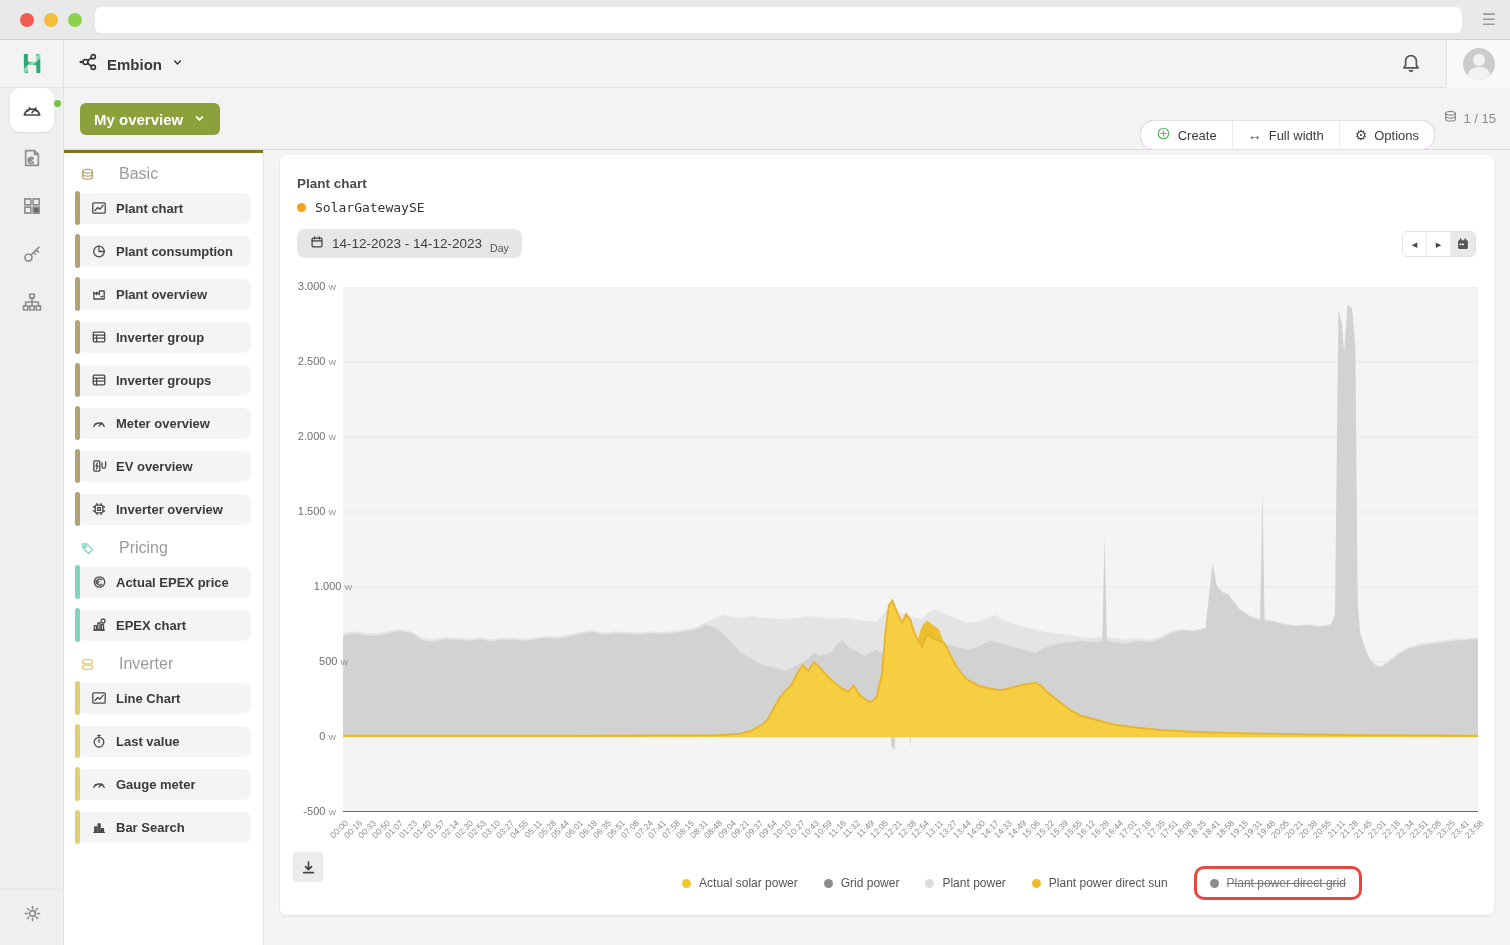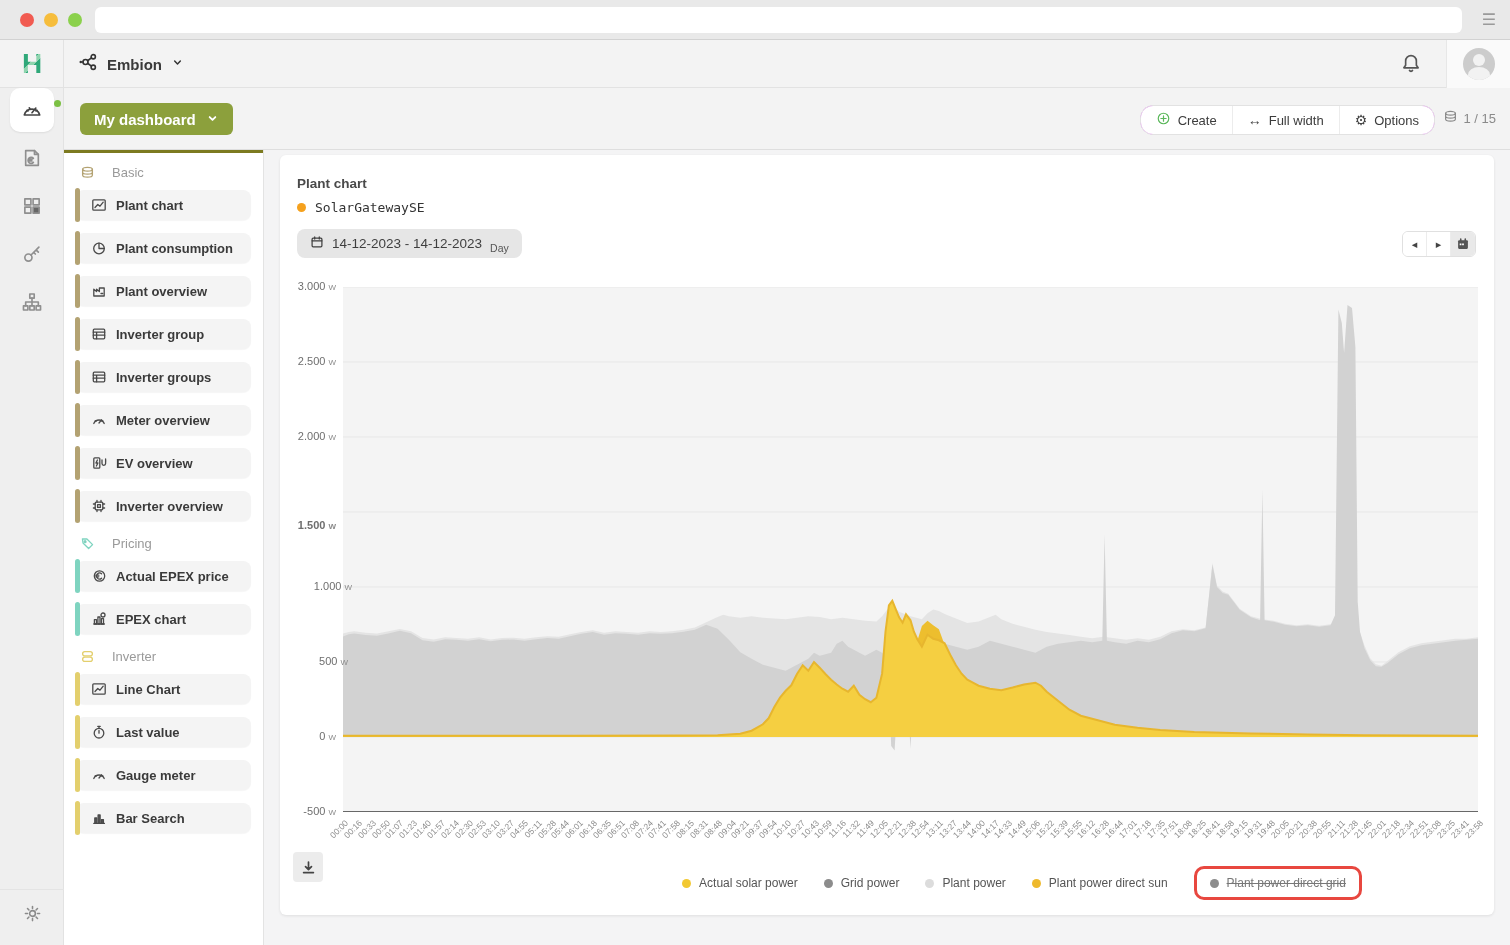--- a/index.html
+++ b/index.html
@@ -22,41 +22,41 @@
   #bell-wrap { position:absolute; right:88px; top:12px; }
   #avatar-col { position:absolute; right:0; top:0; width:64px; height:48px; background:#fafafa; border-left:1px solid #e7e7e7; display:flex; align-items:center; justify-content:center; }
   #avatar { width:32px; height:32px; border-radius:50%; background:#cccccc; overflow:hidden; position:relative; }
   #avatar .head { position:absolute; left:10px; top:6px; width:12px; height:12px; border-radius:50%; background:#f2f2f2; }
   #avatar .body { position:absolute; left:5px; top:19px; width:22px; height:16px; border-radius:50% 50% 0 0; background:#f2f2f2; }
 
   
   #dashbar { position:absolute; left:64px; top:88px; width:1446px; height:62px; background:#f3f3f3; border-bottom:1px solid #dedede; }
   #dash-btn { position:absolute; left:16px; top:15px; height:32px; padding:0 14px; background:#8ca03c; color:#fff; border:none;
               border-radius:6px; font-size:15px; font-weight:700; display:flex; align-items:center; gap:10px; cursor:pointer; font-family:inherit; }
-  #bar-actions { position:absolute; right:75px; top:17px; display:flex; background:#d946ef; border:1px solid #e2e2e2; border-radius:13px; overflow:hidden; }
+  #bar-actions { position:absolute; right:75px; top:32px; display:flex; background:#d946ef; border:1px solid #e2e2e2; border-radius:13px; overflow:hidden; }
   .bar-btn { display:flex; align-items:center; gap:7px; padding:0 15px; height:28px; font-size:13px; color:#3c3c3c; background:#fff; border:none; border-right:1px solid #ececec; cursor:pointer; font-family:inherit; }
   .bar-btn:last-child { border-right:none; }
   #page-ind { position:absolute; right:14px; top:21px; display:flex; align-items:center; gap:5px; color:#8a8a8a; font-size:13px; }
 
   
   #rail { position:absolute; left:0; top:88px; width:64px; height:857px; background:#efefef; border-right:1px solid #e2e2e2; }
   .rail-item { position:relative; width:64px; height:48px; display:flex; align-items:center; justify-content:center; cursor:pointer; }
   .rail-item.active { height:48px; }
   .rail-item.active .tile { position:absolute; left:10px; top:0px; width:44px; height:44px; background:#fff; border-radius:10px; box-shadow:0 1px 2px rgba(0,0,0,.08); }
   .rail-item .ic { position:relative; z-index:1; }
   .rail-dot { position:absolute; right:3px; top:12px; width:7px; height:7px; border-radius:50%; background:#7bc043; }
   #rail-gear { position:absolute; left:0; bottom:8px; width:64px; height:48px; display:flex; align-items:center; justify-content:center; border-top:1px solid #e4e4e4; cursor:pointer; }
 
   
   #panel { position:absolute; left:64px; top:150px; width:200px; height:795px; background:#fff; border-right:1px solid #e3e3e3; }
   #panel-topline { position:absolute; left:0; top:0; width:100%; height:3px; background:#7c7a20; }
   #search-row { display:flex; align-items:center; gap:9px; height:37px; padding:3px 14px 0 14px; border-bottom:1px solid #ececec; }
   #search-input { border:none; outline:none; font-size:13.5px; color:#444; width:140px; font-family:inherit; background:transparent; }
   #search-input::placeholder { color:#9c9c9c; }
-  .section-head { display:flex; align-items:center; gap:17px; margin:15px 16px 10px 16px; color:#9a9a9a; font-size:13px; }
+  .section-head { display:flex; align-items:center; gap:24px; margin:15px 16px 10px 16px; color:#9a9a9a; font-size:16px; }
   .witem { position:relative; height:30px; margin:0 12px 13px 12px; background:#f4f4f4; border-radius:8px; display:flex; align-items:center; gap:9px; padding-left:15px; cursor:pointer; box-shadow:0 1px 1px rgba(0,0,0,.04); }
   .witem .accent { position:absolute; left:-1px; top:-2px; width:5px; height:34px; border-radius:5px; }
   .witem .wlabel { font-size:13px; font-weight:700; color:#3a3a3a; }
 
   
   #canvas { position:absolute; left:264px; top:150px; width:1246px; height:795px; background:#f4f4f5; }
   #card { position:absolute; left:16px; top:5px; width:1214px; height:760px; background:#fff; border-radius:6px; box-shadow:0 1px 3px rgba(0,0,0,.09); }
   #card-title { position:absolute; left:17px; top:21px; font-size:13.5px; font-weight:700; color:#4a4a4a; }
   #device-row { position:absolute; left:17px; top:45px; display:flex; align-items:center; gap:9px; }
   #device-dot { width:9px; height:9px; border-radius:50%; }
@@ -118,21 +118,21 @@
   <div id="avatar-col">
     <div id="avatar">
         <span class="head"></span>
         <span class="body"></span>
       </div>
   </div>
 </div>
 
 <div id="dashbar">
   <button id="dash-btn">
-    <span>My dashboard</span>
+    <span>My overview</span>
     <span id="dash-chev"><svg width="13" height="13" viewBox="0 0 16 16" fill="none" stroke="#fff" stroke-width="2.2" stroke-linecap="round" stroke-linejoin="round">
           <polyline points="4.5,6.2 8,9.8 11.5,6.2"></polyline>
         </svg></span>
   </button>
   <div id="bar-actions">
     <button class="bar-btn">
       <span id="create-ic"><svg width="15" height="15" viewBox="0 0 16 16" fill="none" stroke="#5cb85c" stroke-width="1.3" stroke-linecap="round" stroke-linejoin="round">
             <circle cx="8" cy="8" r="5.6" stroke="#5cb85c"></circle>
             <path d="M8 5.2 V10.8 M5.2 8 H10.8" stroke="#5cb85c"></path>
           </svg></span>
@@ -397,21 +397,21 @@
           <polygon points="0,450 0.0,349.5 5.7,347.3 11.3,346.5 22.7,348.0 34.0,348.8 45.4,346.5 56.8,343.8 68.1,346.2 79.5,353.3 90.8,354.8 102.1,352.2 113.5,352.8 124.8,353.7 136.2,352.2 147.6,354.3 158.9,352.8 170.3,352.5 181.6,353.7 193.0,352.2 204.3,351.0 215.7,351.8 227.0,349.2 238.3,346.8 249.7,345.0 261.1,347.7 272.4,346.2 283.8,346.8 295.1,347.7 306.5,346.2 317.8,346.8 329.1,346.2 340.5,344.7 351.9,342.8 363.2,337.8 374.6,341.7 385.9,352.8 397.3,365.3 408.6,371.7 419.9,377.7 431.3,380.7 442.7,383.7 454.0,377.7 465.3,371.7 471.0,365.7 476.7,368.7 488.1,365.7 493.7,356.7 499.4,353.7 505.1,359.7 510.8,362.7 516.4,365.7 522.1,368.7 527.8,365.7 533.4,362.7 539.1,365.7 544.8,371.7 548.2,459.0 551.6,463.5 555.0,403.5 558.4,367.2 561.8,359.7 567.5,462.0 570.9,389.7 574.3,365.7 578.9,362.7 590.2,359.7 601.6,356.7 612.9,359.7 624.3,362.7 635.6,359.7 646.9,353.7 658.3,356.7 669.6,359.7 681.0,362.7 692.4,365.7 703.7,359.7 715.0,356.7 726.4,355.2 737.8,353.7 749.1,355.2 759.3,353.7 761.6,247.5 763.9,353.7 771.8,355.2 783.1,356.7 794.5,353.7 805.8,355.2 817.2,352.2 828.5,346.2 839.9,343.2 851.3,344.3 862.6,341.3 869.4,277.5 874.0,300.0 879.6,306.0 885.3,307.8 891.0,315.3 896.7,322.8 908.0,330.3 917.1,333.3 919.4,202.5 921.6,333.3 930.7,334.8 942.0,337.8 953.4,339.3 964.8,338.3 976.1,339.8 987.5,338.3 992.0,328.2 995.4,22.5 998.8,36.0 1001.1,66.0 1004.5,18.0 1009.0,21.0 1012.4,60.0 1014.7,314.7 1017.0,344.7 1021.5,361.2 1027.2,373.2 1032.9,379.2 1038.5,379.8 1044.2,376.2 1055.5,367.2 1066.9,361.2 1078.3,358.2 1089.6,356.7 1101.0,355.2 1112.3,353.7 1123.7,352.8 1135.0,351.8 1135,450" fill="#d2d2d2"></polygon>
           <polygon points="0,450 0.0,450.0 363.2,450.0 374.6,449.4 397.3,447.8 408.6,445.5 419.9,436.5 425.6,430.5 431.3,421.5 437.0,412.5 442.7,405.0 448.3,399.0 454.0,390.0 459.7,381.0 465.3,385.5 471.0,376.5 476.7,382.5 482.4,388.5 488.1,394.5 493.7,399.0 499.4,403.5 505.1,405.8 510.8,400.5 516.4,408.8 522.1,413.3 527.8,415.8 533.4,411.8 539.1,389.3 542.5,346.5 545.9,321.0 549.3,317.3 552.7,325.5 556.1,333.0 559.6,338.3 563.0,330.0 567.5,335.7 570.9,346.8 574.3,354.0 578.9,339.0 584.5,333.8 590.2,338.3 595.9,342.3 601.6,357.8 607.2,369.0 612.9,380.7 618.6,388.2 624.3,394.2 629.9,397.2 635.6,399.8 641.3,401.3 646.9,402.8 658.3,404.3 669.6,401.7 681.0,398.7 692.4,397.2 698.0,399.8 703.7,405.8 715.0,414.8 726.4,423.8 737.8,429.8 749.1,432.8 760.5,435.3 771.8,438.6 794.5,441.8 817.2,444.0 851.3,445.8 908.0,447.6 964.8,448.8 1021.5,449.4 1135.0,449.7 1135,450" fill="#edbe2e"></polygon>
           <polygon points="0,450 0.0,448.8 113.5,448.8 227.0,448.8 340.5,448.6 374.6,448.2 397.3,446.7 408.6,443.7 419.9,437.3 425.6,431.3 431.3,420.0 437.0,410.7 442.7,403.8 448.3,398.3 454.0,387.0 459.7,378.3 465.3,383.7 471.0,375.0 476.7,380.7 482.4,387.0 488.1,392.7 493.7,397.5 499.4,401.7 505.1,404.7 510.8,398.7 516.4,407.7 522.1,412.2 527.8,415.2 533.4,410.7 539.1,386.7 542.5,344.7 545.9,318.3 549.3,313.8 552.7,322.2 556.1,330.3 559.6,335.7 563.0,327.3 567.5,333.3 570.9,344.7 574.3,352.2 578.9,359.7 584.5,347.7 590.2,351.8 595.9,353.3 601.6,356.3 607.2,367.8 612.9,378.3 618.6,386.7 624.3,392.7 629.9,395.7 635.6,398.7 641.3,400.2 646.9,401.7 658.3,403.2 669.6,400.5 681.0,397.5 692.4,395.7 698.0,398.7 703.7,404.7 715.0,413.7 726.4,422.7 737.8,428.7 749.1,431.7 760.5,434.7 771.8,437.7 794.5,440.7 817.2,443.1 851.3,444.9 908.0,446.4 964.8,447.6 1021.5,448.2 1078.3,448.5 1135.0,448.8 1135,450" fill="#f5cf41"></polygon>
           <polyline points="0.0,448.8 113.5,448.8 227.0,448.8 340.5,448.6 374.6,448.2 397.3,446.7 408.6,443.7 419.9,437.3 425.6,431.3 431.3,420.0 437.0,410.7 442.7,403.8 448.3,398.3 454.0,387.0 459.7,378.3 465.3,383.7 471.0,375.0 476.7,380.7 482.4,387.0 488.1,392.7 493.7,397.5 499.4,401.7 505.1,404.7 510.8,398.7 516.4,407.7 522.1,412.2 527.8,415.2 533.4,410.7 539.1,386.7 542.5,344.7 545.9,318.3 549.3,313.8 552.7,322.2 556.1,330.3 559.6,335.7 563.0,327.3 567.5,333.3 570.9,344.7 574.3,352.2 578.9,359.7 584.5,347.7 590.2,351.8 595.9,353.3 601.6,356.3 607.2,367.8 612.9,378.3 618.6,386.7 624.3,392.7 629.9,395.7 635.6,398.7 641.3,400.2 646.9,401.7 658.3,403.2 669.6,400.5 681.0,397.5 692.4,395.7 698.0,398.7 703.7,404.7 715.0,413.7 726.4,422.7 737.8,428.7 749.1,431.7 760.5,434.7 771.8,437.7 794.5,440.7 817.2,443.1 851.3,444.9 908.0,446.4 964.8,447.6 1021.5,448.2 1078.3,448.5 1135.0,448.8 " fill="none" stroke="#e7b62e" stroke-width="2"></polyline>
         </svg>
     </div>
     <div id="ylabels">
         <div class="ylab" style="left: 4px; top: 125px;">3.000 <span class="unit">W</span></div>
         <div class="ylab" style="left: 4px; top: 200px;">2.500 <span class="unit">W</span></div>
         <div class="ylab" style="left: 4px; top: 275px;">2.000 <span class="unit">W</span></div>
-        <div class="ylab" style="left: 4px; top: 364px; font-weight: bold;">1.500 <span class="unit">W</span></div>
+        <div class="ylab" style="left: 4px; top: 350px;">1.500 <span class="unit">W</span></div>
         <div class="ylab" style="left: 20px; top: 425px;">1.000 <span class="unit">W</span></div>
         <div class="ylab" style="left: 16px; top: 500px;">500 <span class="unit">W</span></div>
         <div class="ylab" style="left: 4px; top: 575px;">0 <span class="unit">W</span></div>
         <div class="ylab" style="left: 4px; top: 650px;">-500 <span class="unit">W</span></div>
       </div>
     <div id="xlabels">
         <div class="xtick" style="left: 63px; top: 663px;">00:00</div>
         <div class="xtick" style="left: 76.8415px; top: 663px;">00:16</div>
         <div class="xtick" style="left: 90.6829px; top: 663px;">00:33</div>
         <div class="xtick" style="left: 104.524px; top: 663px;">00:50</div>

